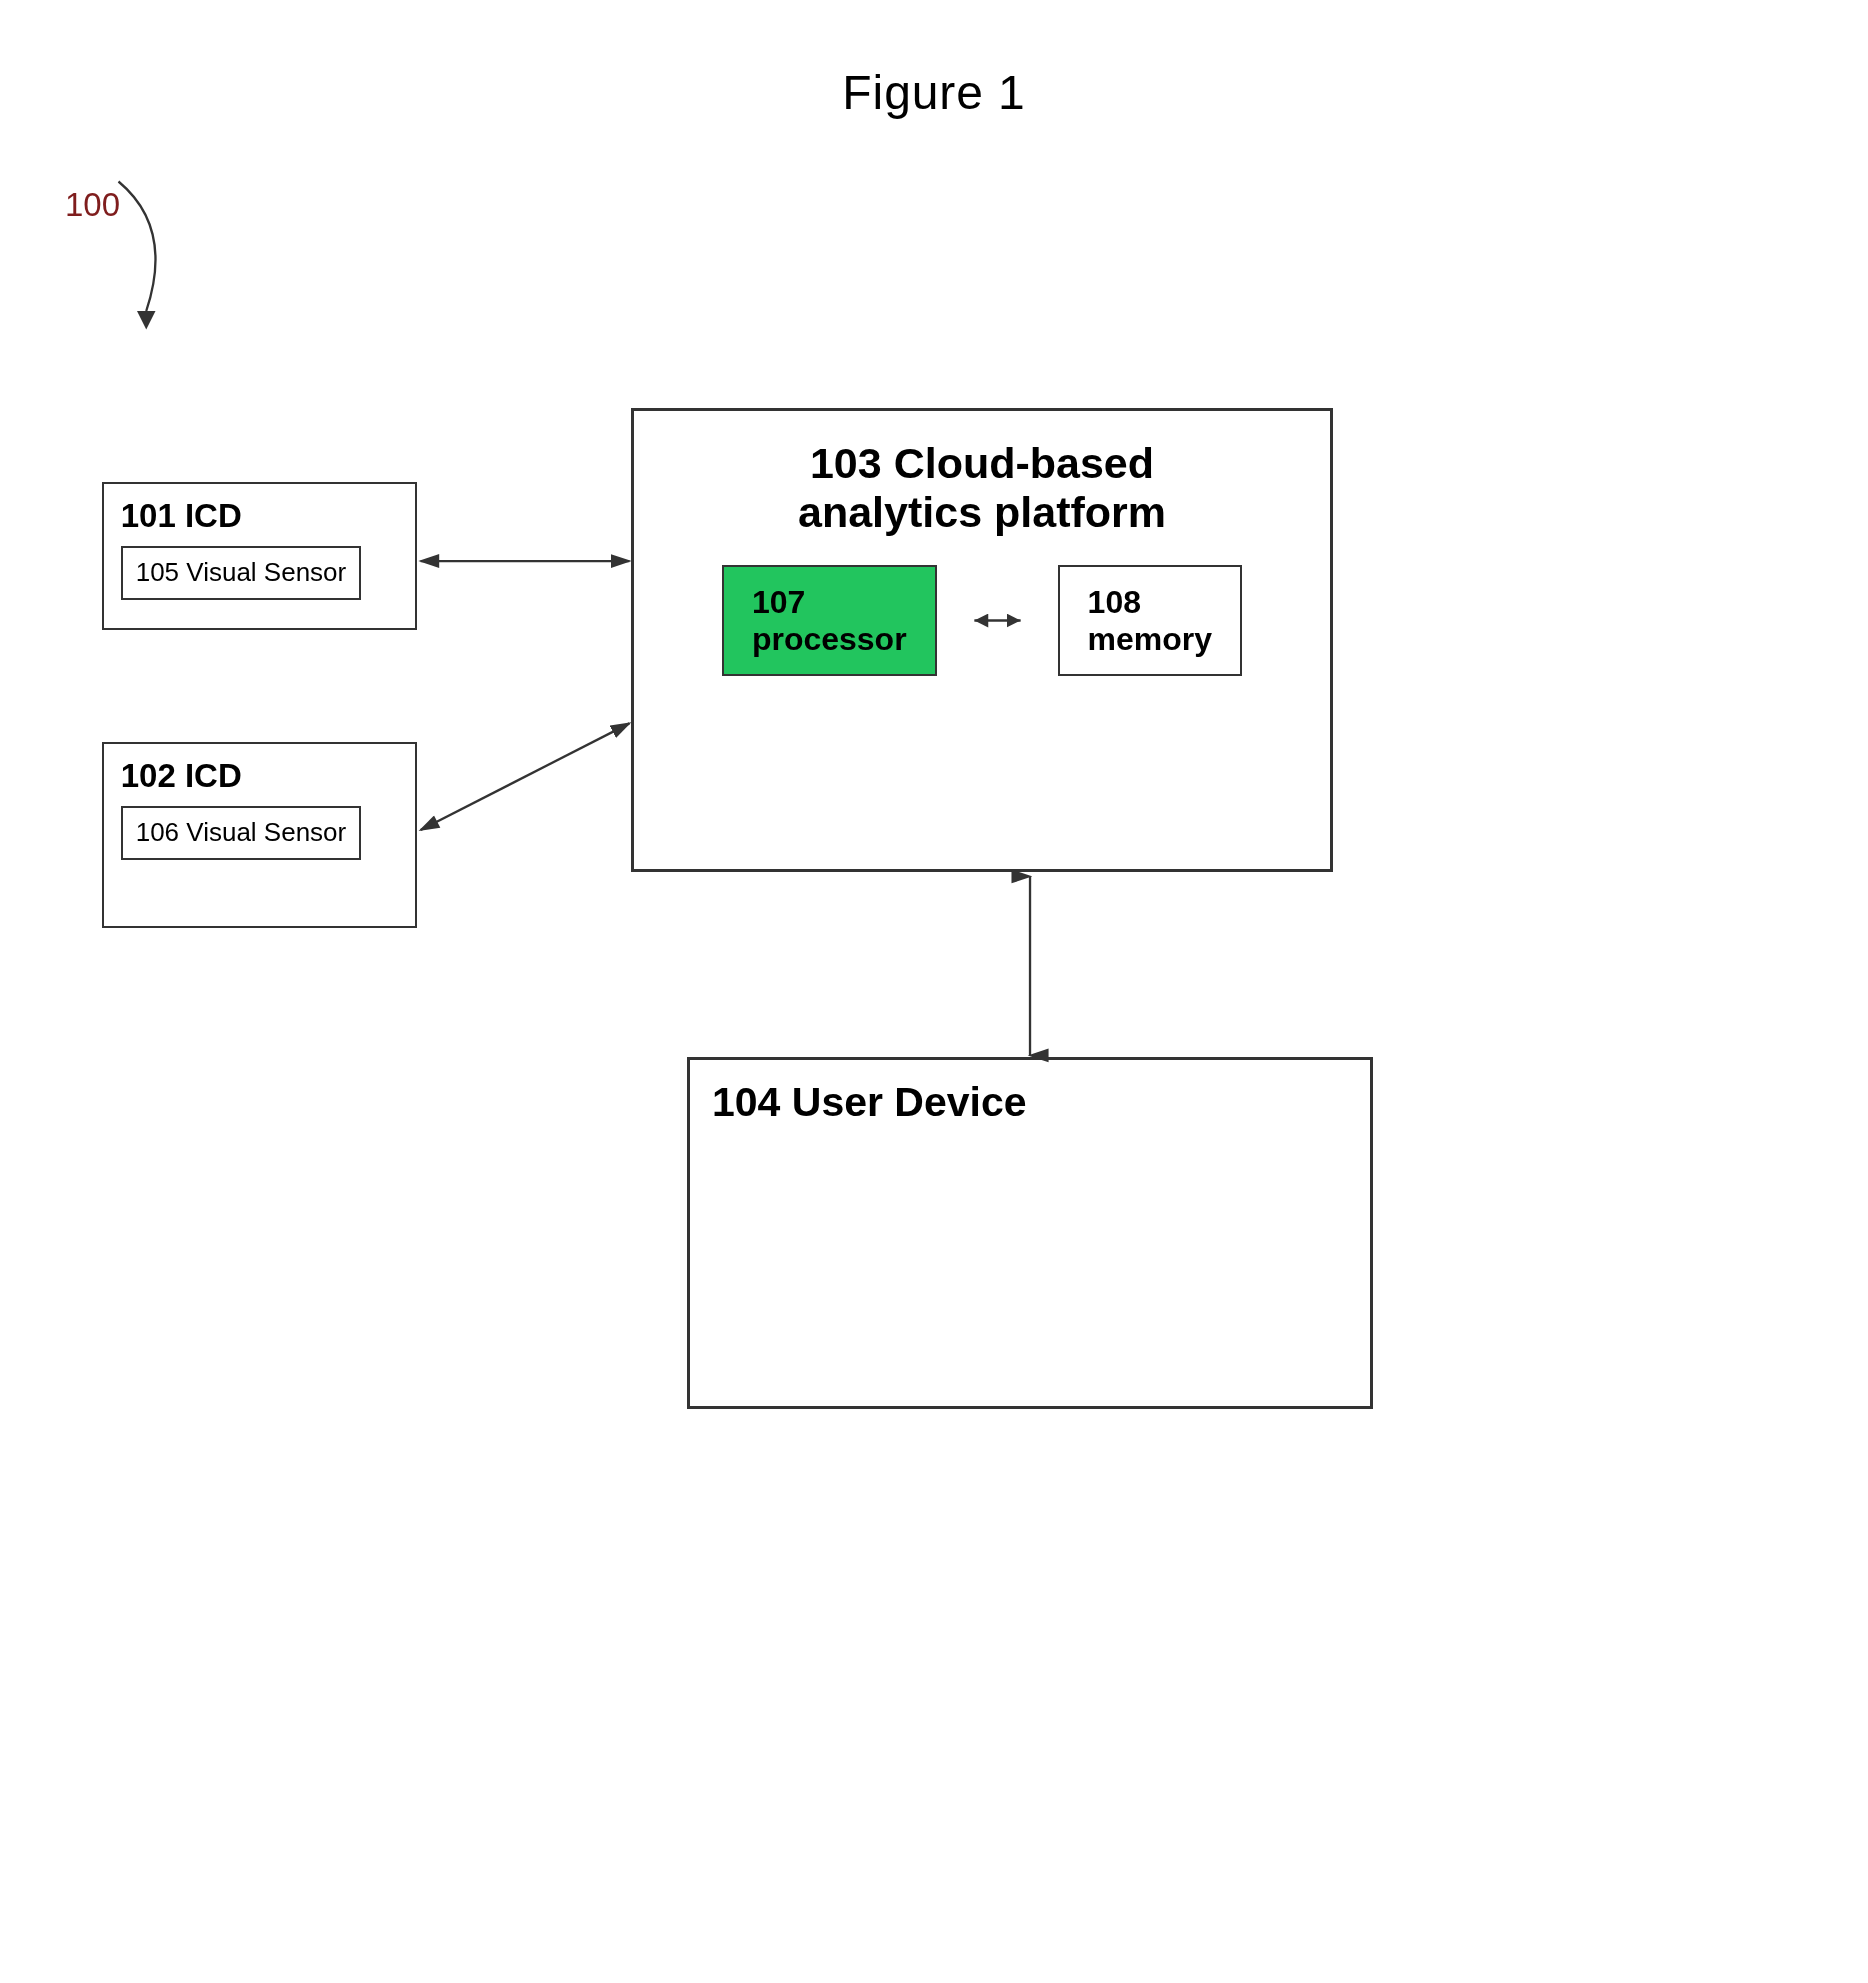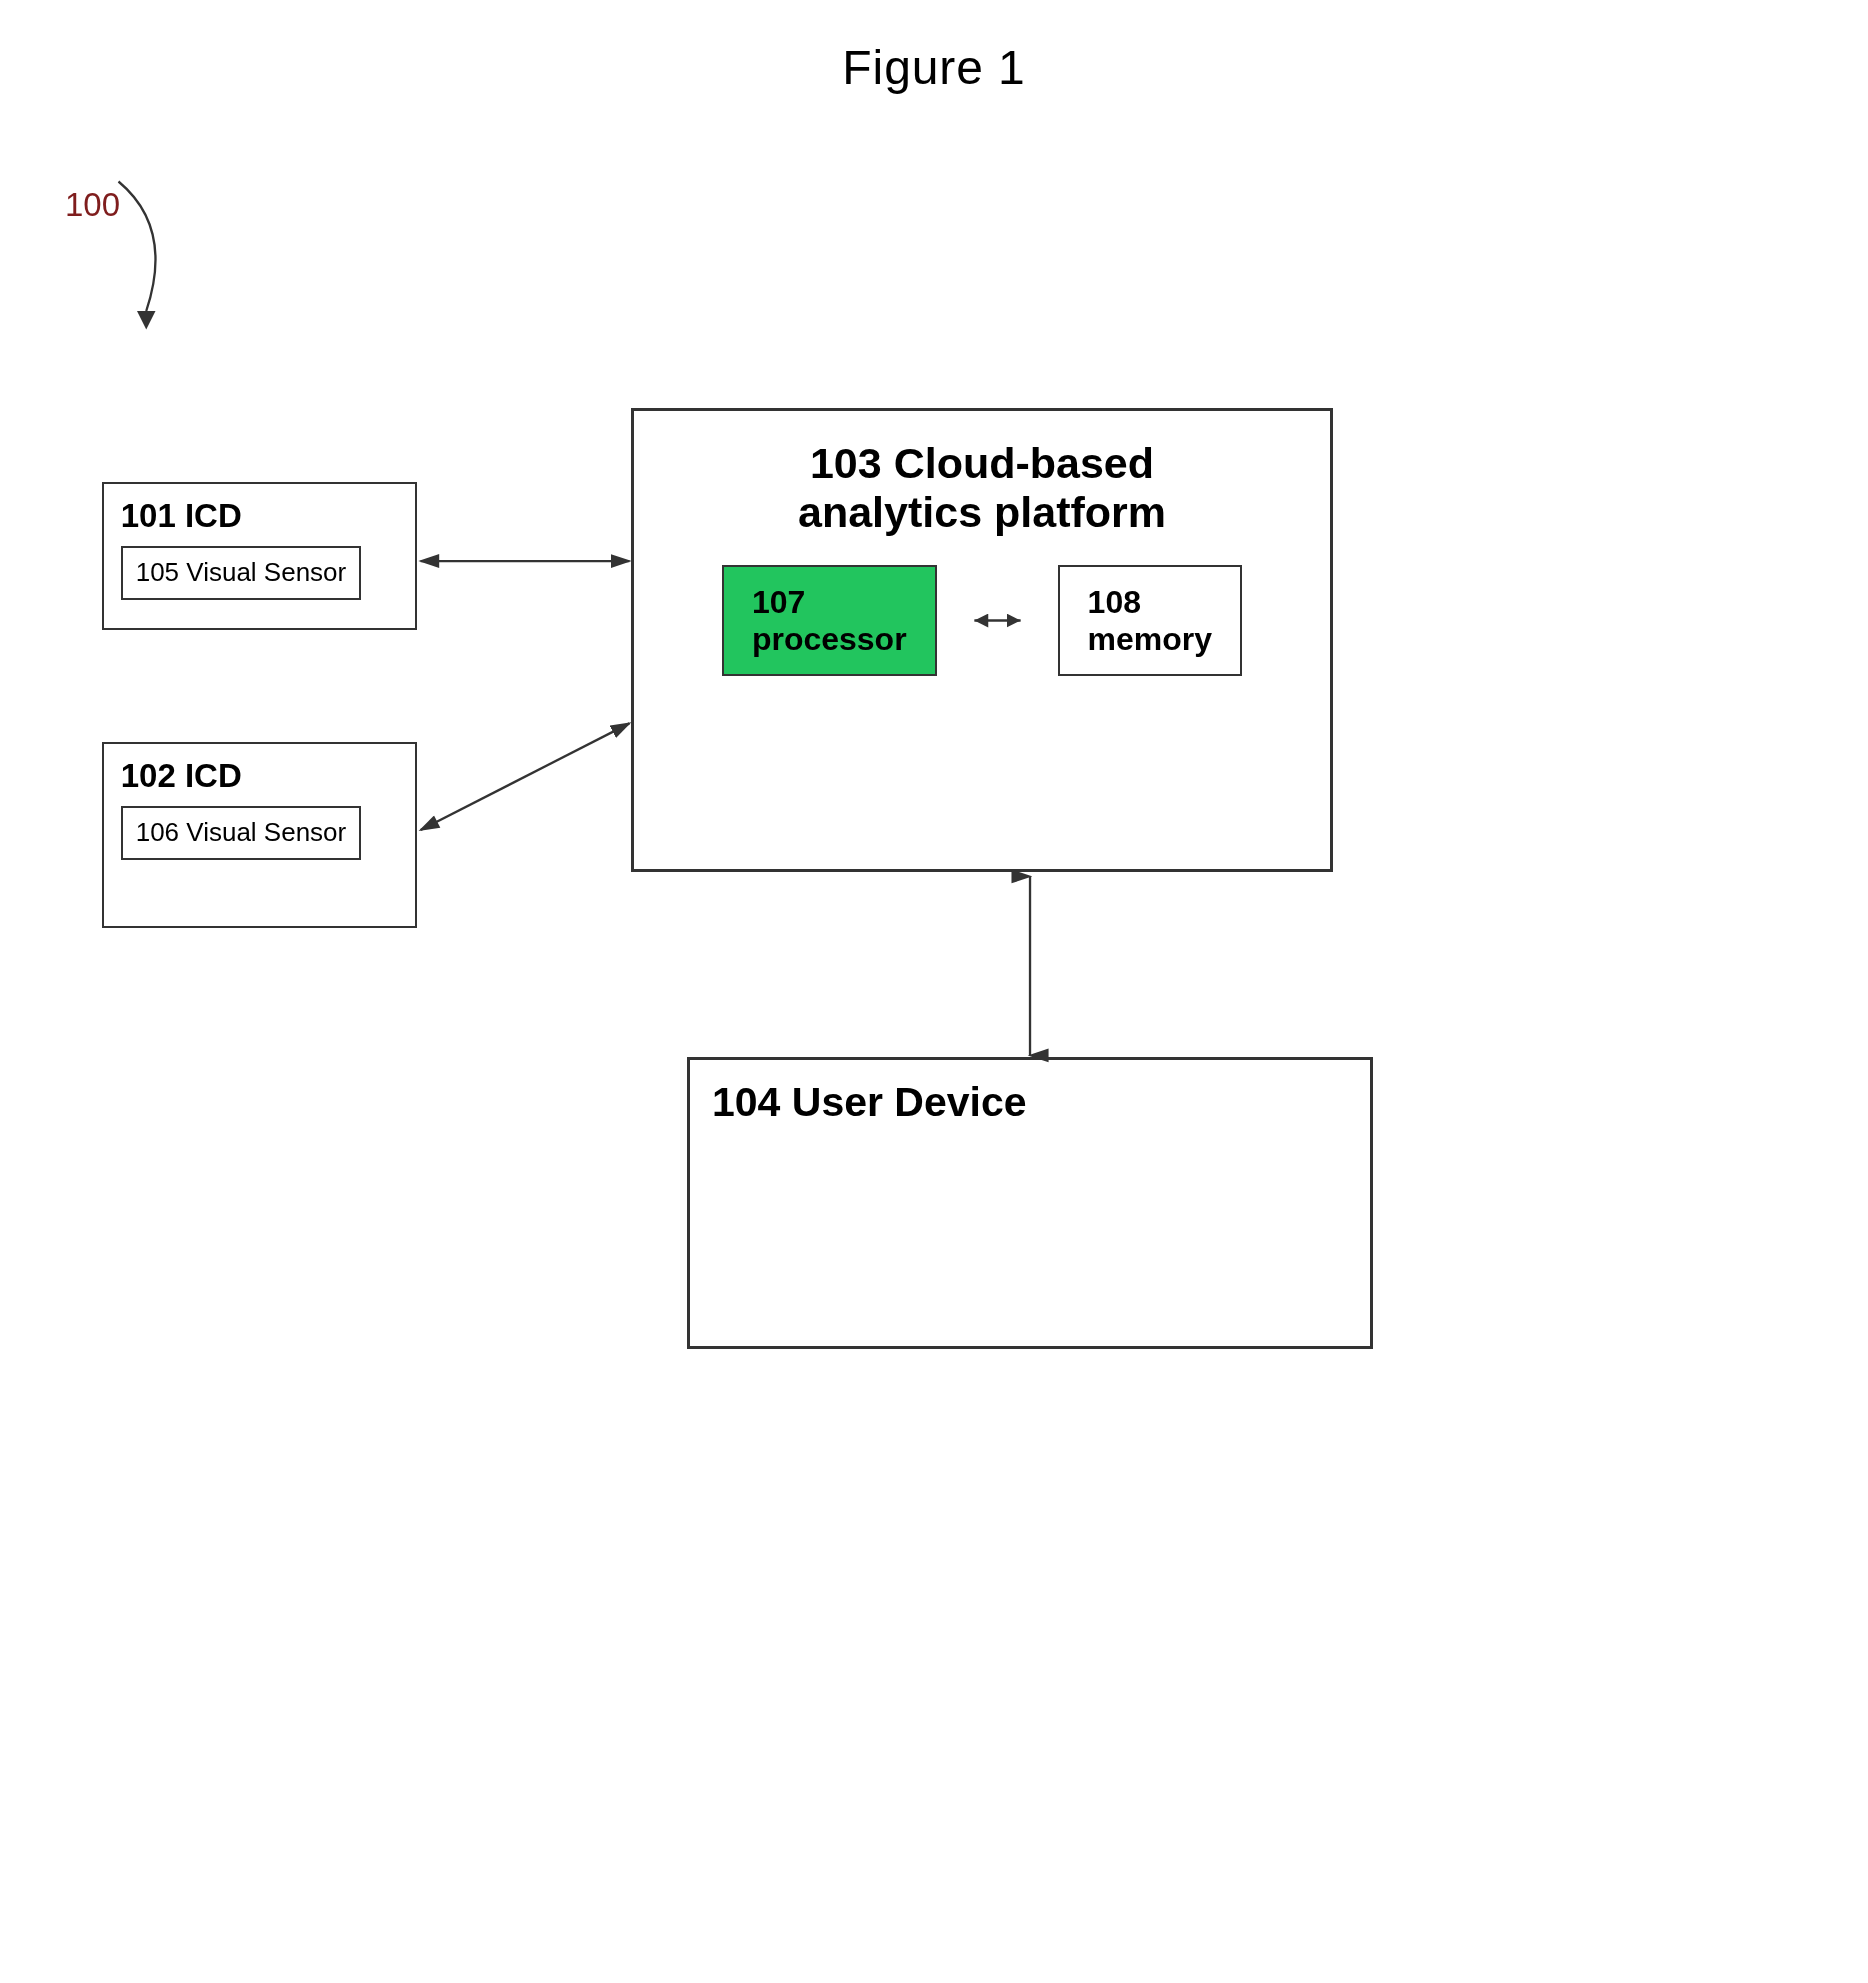--- a/index.html
+++ b/index.html
@@ -9,21 +9,21 @@
       width: 1868px;
       height: 1983px;
       position: relative;
       overflow: hidden;
     }
 
     .figure-title {
       text-align: center;
       font-size: 48px;
       font-weight: normal;
-      padding-top: 40px;
+      padding-top: 65px;
       letter-spacing: 0.9px;
     }
 
     
     .ref-100 {
       position: absolute;
       top: 186px;
       left: 65px;
       font-size: 32px;
       color: #7f1d1d;
@@ -127,21 +127,21 @@
     }
 
     
     .user-device-box {
       position: absolute;
       border: 3.7px solid #333;
       background: #fff;
       top: 649px;
       left: 631px;
       width: 686px;
-      height: 292px;
+      height: 352px;
       padding: 18.6px 22px;
     }
 
     .user-device-title {
       font-size: 41px;
       font-weight: bold;
       margin-bottom: 18.6px;
     }
 
     .display-box {

